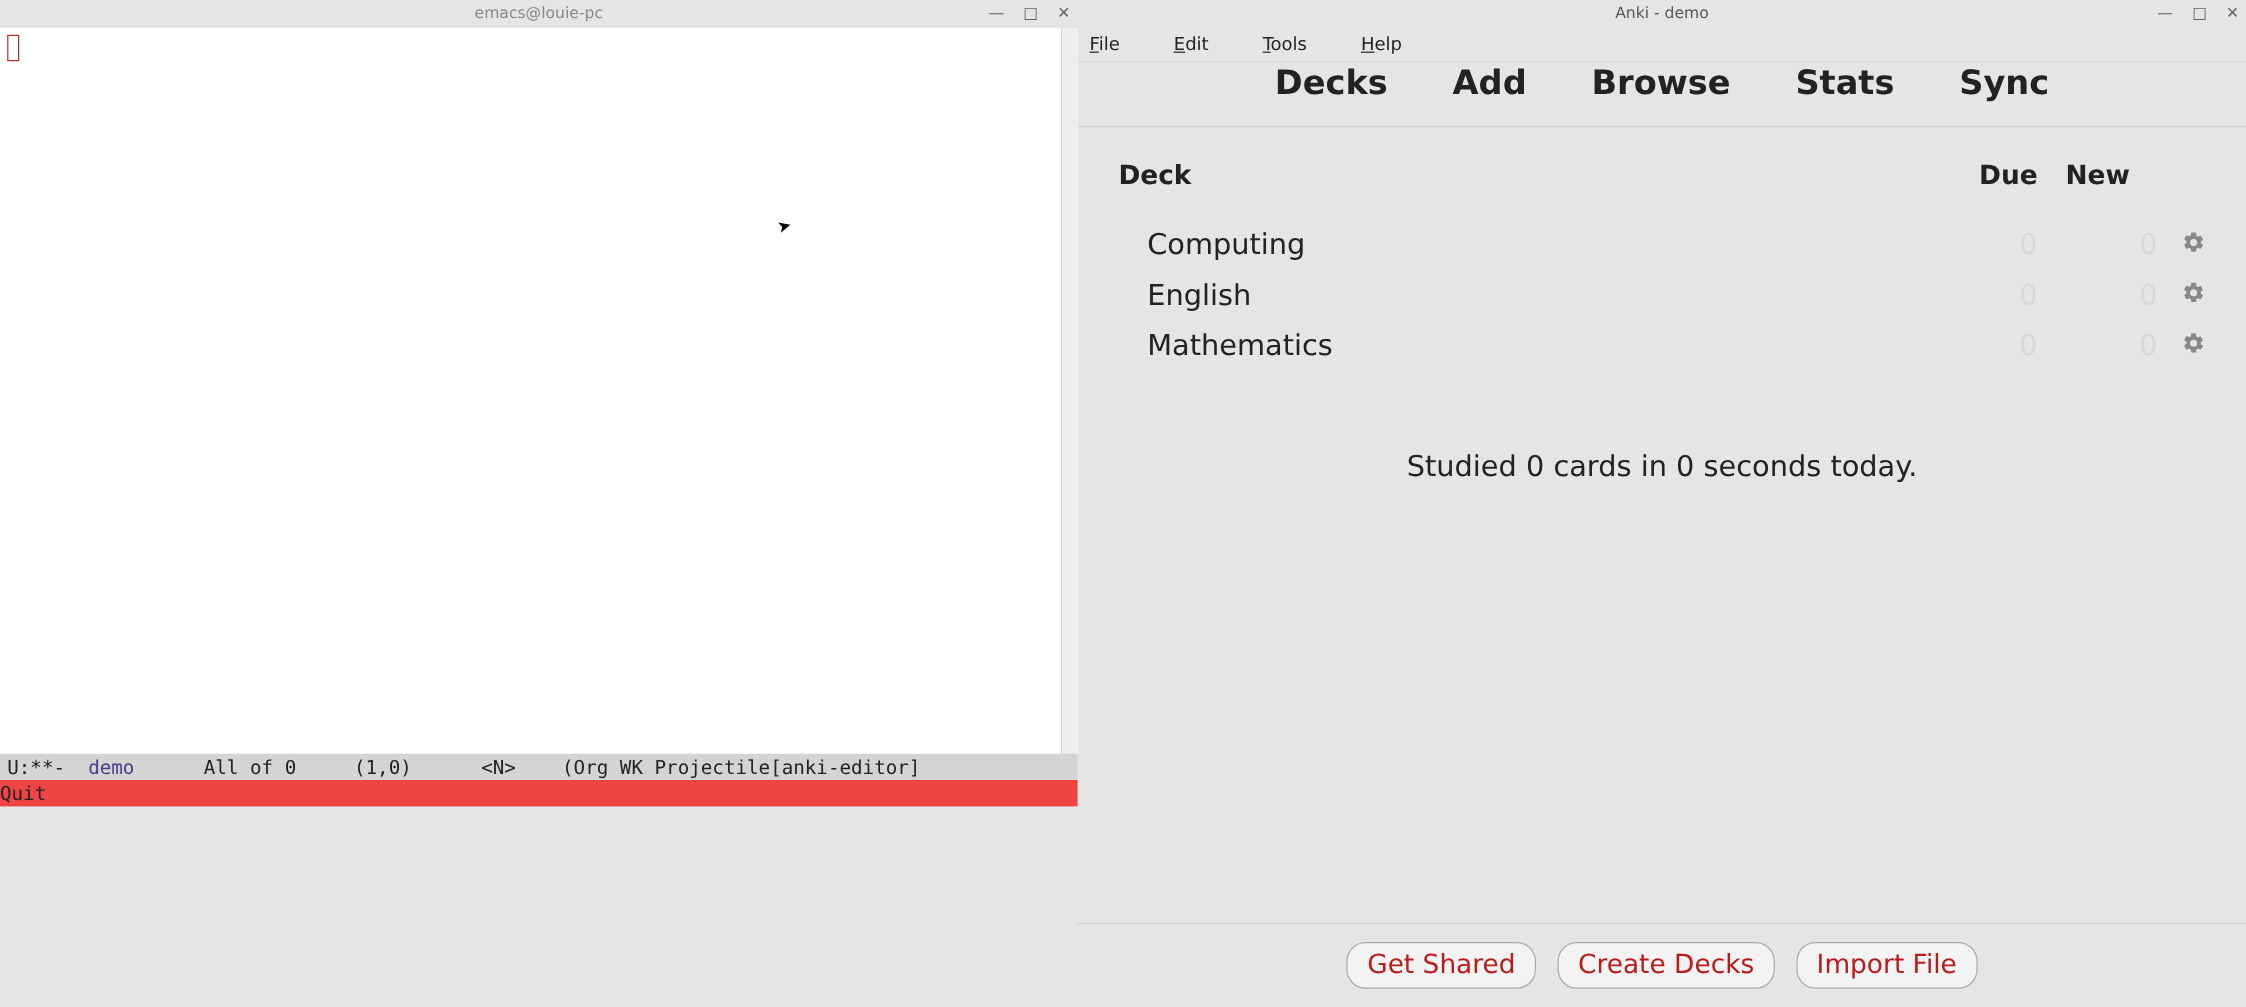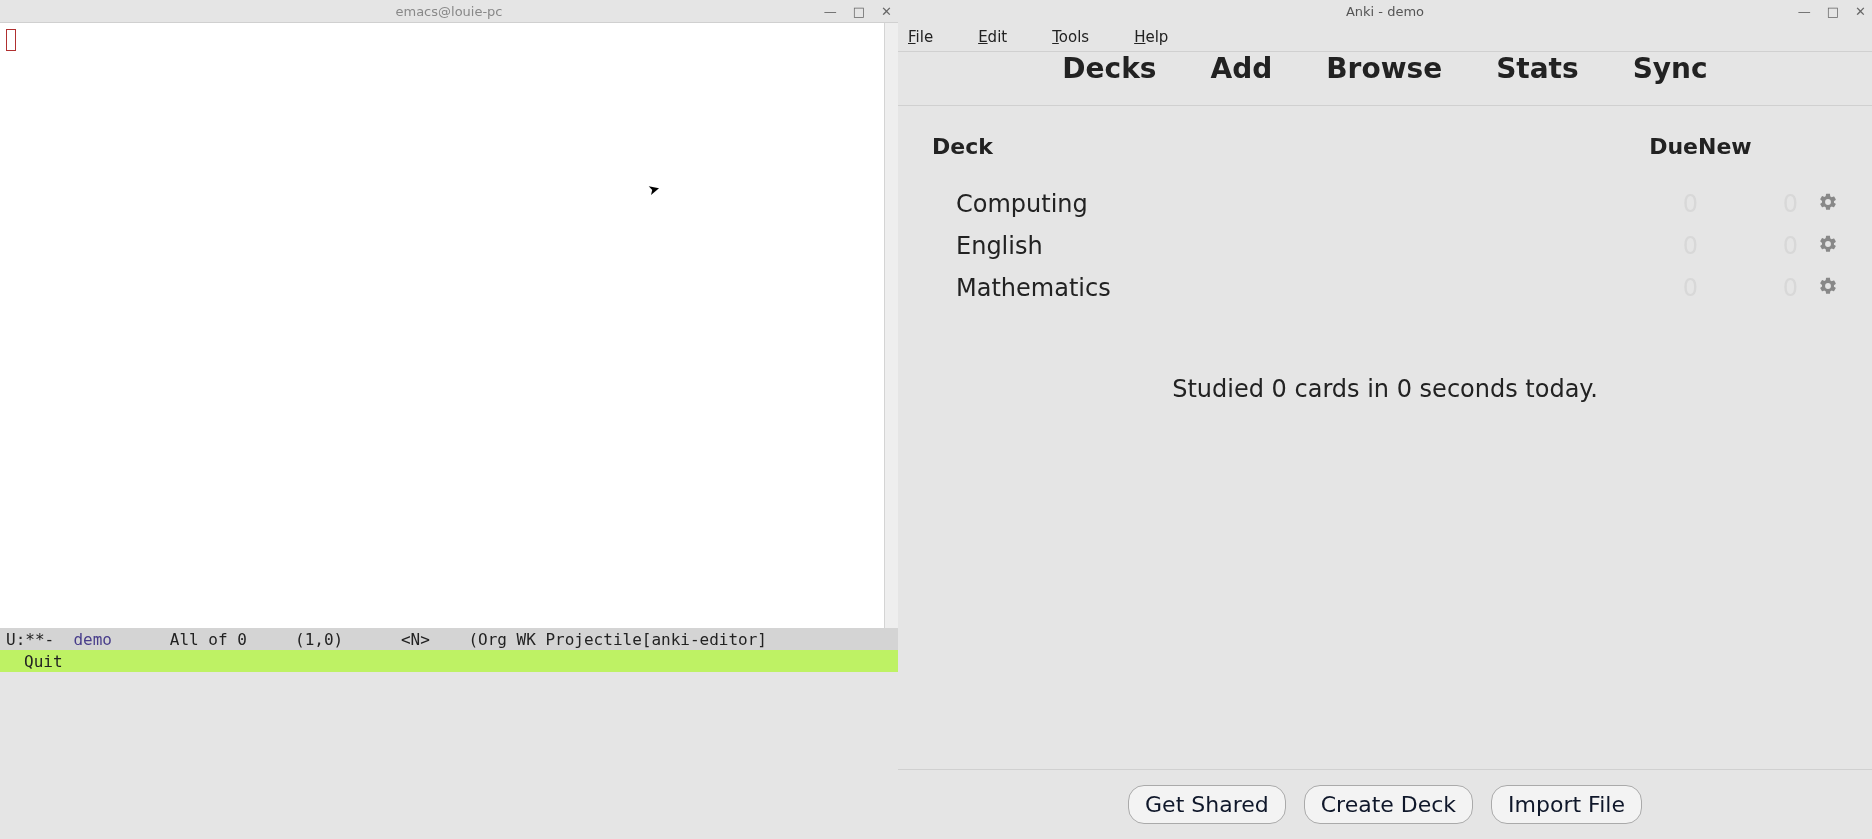--- a/index.html
+++ b/index.html
@@ -83,27 +83,27 @@
   font-size: 16px;
   color: #222;
   display: flex;
   align-items: center;
   padding: 0 6px;
   white-space: pre;
 }
 .emacs-modeline .buf-name { color: #483d8b; }
 .emacs-minibuffer {
   height: 22px;
-  background: #bef264;
+  background: #ef4444;
   font-family: "DejaVu Sans Mono", "Liberation Mono", monospace;
   font-size: 16px;
   color: #222;
   display: flex;
   align-items: center;
-  padding: 0 24px;
+  padding: 0 0;
 }
 
 
 .anki-window {
   flex: 1;
   height: 839px;
   background: #e5e5e5;
   display: flex;
   flex-direction: column;
 }
@@ -162,21 +162,21 @@
 }
 .deck-header {
   display: flex;
   font-size: 22px;
   font-weight: 700;
   color: #222;
   padding-bottom: 24px;
 }
 .deck-header .col-deck { flex: 1; }
 .deck-header .col-due { width: 100px; text-align: right; }
-.deck-header .col-new { width: 100px; text-align: left; }
+.deck-header .col-new { width: 100px; text-align: center; }
 .deck-header .col-gear { width: 40px; }
 .deck-row {
   display: flex;
   align-items: center;
   font-size: 24px;
   color: #222;
   padding: 7px 0;
 }
 .deck-row .col-deck { flex: 1; padding-left: 24px; }
 .deck-row .col-due { width: 100px; text-align: right; color: #d8d8d8; }
@@ -197,21 +197,21 @@
   justify-content: center;
   gap: 18px;
   border-top: 1px solid #d0d0d0;
 }
 .anki-bottom button {
   font-size: 22px;
   padding: 6px 16px;
   background: #f3f3f3;
   border: 1px solid #aaa;
   border-radius: 16px;
-  color: #0f172a;
+  color: #b91c1c;
   font-family: inherit;
 }
 </style>
 </head>
 <body>
 
 <div class="emacs-window">
   <div class="titlebar">
     <span>emacs@louie-pc</span>
     <div class="win-controls">
@@ -299,16 +299,16 @@
             <path d="M19.14,12.94a7.14,7.14,0,0,0,.05-.94,7.14,7.14,0,0,0-.05-.94l2.03-1.58a.5.5,0,0,0,.12-.64l-1.92-3.32a.5.5,0,0,0-.61-.22l-2.39.96a7.07,7.07,0,0,0-1.63-.94l-.36-2.54A.5.5,0,0,0,13.89,2H10.11a.5.5,0,0,0-.49.42L9.26,4.96a7.07,7.07,0,0,0-1.63.94l-2.39-.96a.5.5,0,0,0-.61.22L2.71,8.48a.5.5,0,0,0,.12.64L4.86,10.7a7.14,7.14,0,0,0-.05.94,7.14,7.14,0,0,0,.05.94L2.83,14.16a.5.5,0,0,0-.12.64l1.92,3.32a.5.5,0,0,0,.61.22l2.39-.96a7.07,7.07,0,0,0,1.63.94l.36,2.54a.5.5,0,0,0,.49.42h3.78a.5.5,0,0,0,.49-.42l.36-2.54a7.07,7.07,0,0,0,1.63-.94l2.39.96a.5.5,0,0,0,.61-.22l1.92-3.32a.5.5,0,0,0-.12-.64ZM12,15.5A3.5,3.5,0,1,1,15.5,12,3.5,3.5,0,0,1,12,15.5Z"></path>
           </svg>
       </div>
     </div>
 
     <div class="studied-line">Studied 0 cards in 0 seconds today.</div>
   </div>
 
   <div class="anki-bottom">
     <button>Get Shared</button>
-    <button>Create Deck</button>
+    <button>Create Decks</button>
     <button>Import File</button>
   </div>
 </div>
 
 </body></html>

